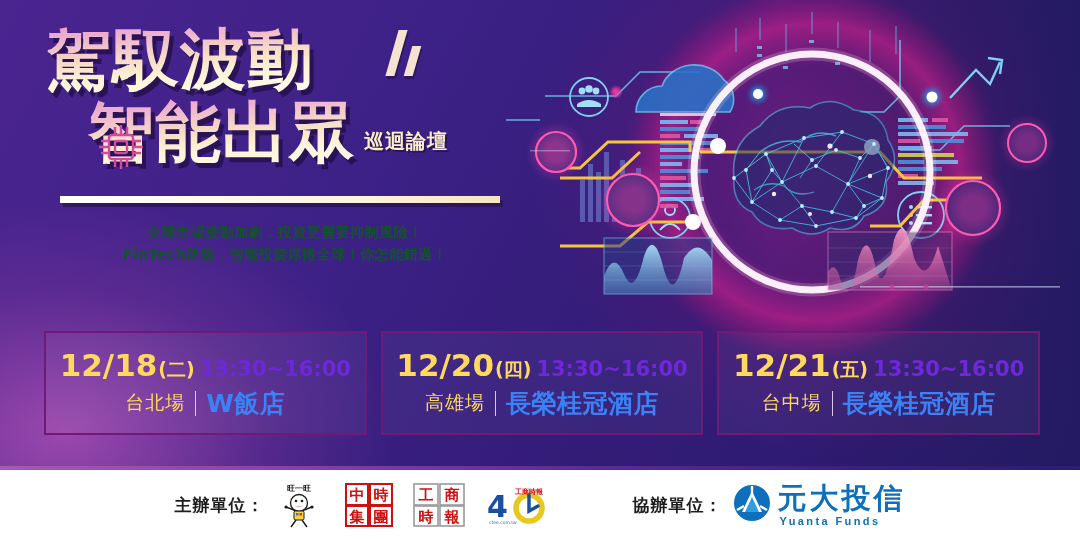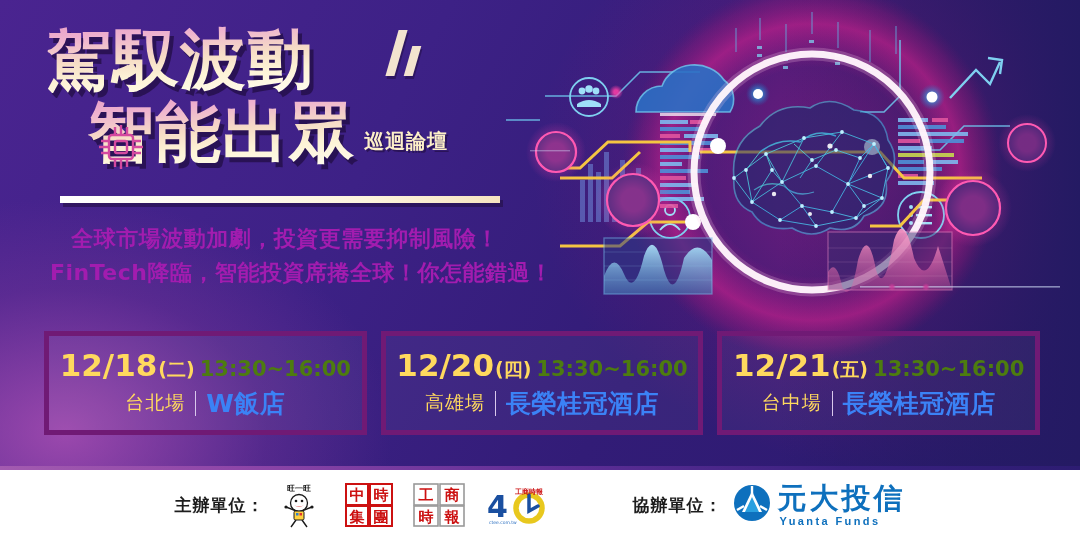--- a/index.html
+++ b/index.html
@@ -72,44 +72,44 @@
   .chip-icon { position:absolute; left:96px; top:122px; width:50px; height:50px; }
   .slash-1 { position:absolute; left:392px; top:30px; width:9px; height:46px;
     background:#f3e3cf; transform:skewX(-16deg); box-shadow:2px 3px 0 rgba(32,12,62,0.5); }
   .slash-2 { position:absolute; left:408px; top:46px; width:9px; height:30px;
     background:#f3e3cf; transform:skewX(-16deg); box-shadow:2px 3px 0 rgba(32,12,62,0.5); }
 
   
   .subtitle { position:absolute; left:50px; top:222px; width:470px; text-align:center; }
   .sub-line {
     font-family:"DejaVu Sans","Liberation Sans",sans-serif;
-    font-weight:bold; font-size:22px; color:#a21caf;
+    font-weight:bold; font-size:14px; color:#14532d;
     line-height:1.55; letter-spacing:0.5px; white-space:nowrap;
   }
 
   
   .cards { position:absolute; left:44px; top:331px; width:996px; height:104px;
            display:flex; gap:14px; }
   .card {
-    flex:1; border:5px solid #701a75;
+    flex:1; border:2px solid #701a75;
     display:flex; flex-direction:column; align-items:center; justify-content:center;
     gap:4px; background: rgba(255,255,255,0.045);
   }
   .card-r1 { display:flex; align-items:baseline; justify-content:center; white-space:nowrap; }
   .c-date {
     font-family:"DejaVu Sans","Liberation Sans",sans-serif; font-weight:bold;
     font-size:31px; color:#ffd95e; letter-spacing:0px;
   }
   .c-dow {
     font-family:"DejaVu Sans","Liberation Sans",sans-serif; font-weight:bold;
     font-size:19px; color:#ffd95e; margin-left:1px;
   }
   .c-time {
     font-family:"DejaVu Sans","Liberation Sans",sans-serif; font-weight:bold;
-    font-size:21px; color:#4d7c0f; margin-left:5px;
+    font-size:21px; color:#6d28d9; margin-left:5px;
   }
   .card-r2 { display:flex; align-items:center; justify-content:center; white-space:nowrap; }
   .c-city {
     font-family:"DejaVu Sans","Liberation Sans",sans-serif; font-weight:normal;
     font-size:19px; color:#ffd95e; letter-spacing:1px;
   }
   .c-sep { width:1px; height:25px; background:#d9c8ec; margin:0 10px; }
   .c-venue {
     font-family:"DejaVu Sans","Liberation Sans",sans-serif; font-weight:bold;
     font-size:25px; color:#3b82f6; letter-spacing:0.5px;

